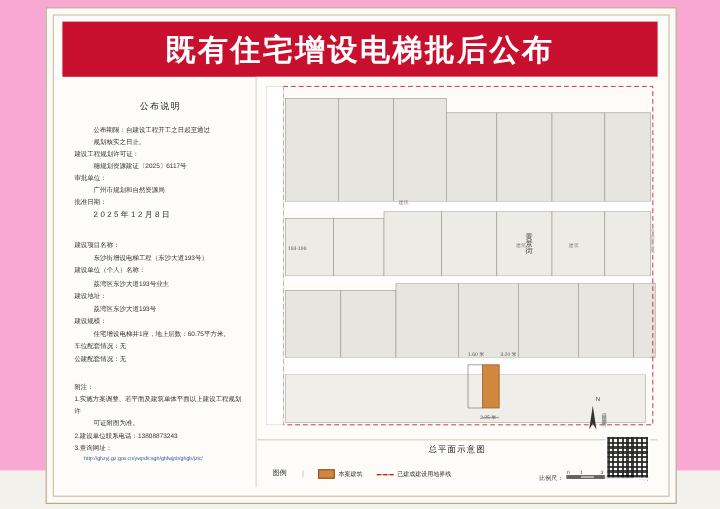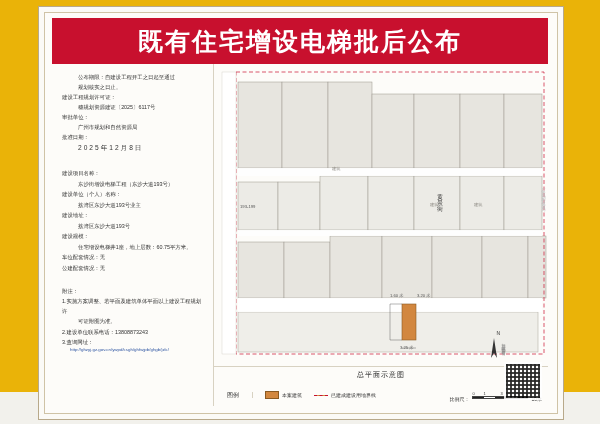--- a/index.html
+++ b/index.html
@@ -4,21 +4,21 @@
 <style>
   html,body{margin:0;padding:0;}
   body{
     width:600px;height:424px;
     background:#f2f1ec;
     font-family:"Liberation Sans","DejaVu Sans",sans-serif;
     overflow:hidden;
   }
   .page{
     position:absolute;left:0;top:0;width:600px;height:392px;
-    background:#eab308;
+    background:#f9a8d4;
   }
   
   .frame-outer{
     position:absolute;left:38px;top:6px;width:524px;height:412px;
     border:1px solid #b8a98a;background:#fbfaf6;
   }
   .frame-inner{
     position:absolute;left:44px;top:12px;width:512px;height:400px;
     border:1px solid #cfc3a6;background:#fdfcf9;
   }
@@ -116,20 +116,21 @@
 <div class="page">
 
   <div class="frame-outer"></div>
   <div class="frame-inner"></div>
 
   <div class="title-bar">
     <div class="t">既有住宅增设电梯批后公布</div>
   </div>
 
   <div class="left-col">
+    <div class="sec-title">公布说明</div>
 
     <div class="ln indent">公布期限：自建设工程开工之日起至通过</div>
     <div class="ln indent">规划核实之日止。</div>
     <div class="ln">建设工程规划许可证：</div>
     <div class="ln indent">穗规划资源建证〔2025〕6117号</div>
     <div class="ln">审批单位：</div>
     <div class="ln indent">广州市规划和自然资源局</div>
     <div class="ln">批准日期：</div>
     <div class="ln big">2025年12月8日</div>
 

